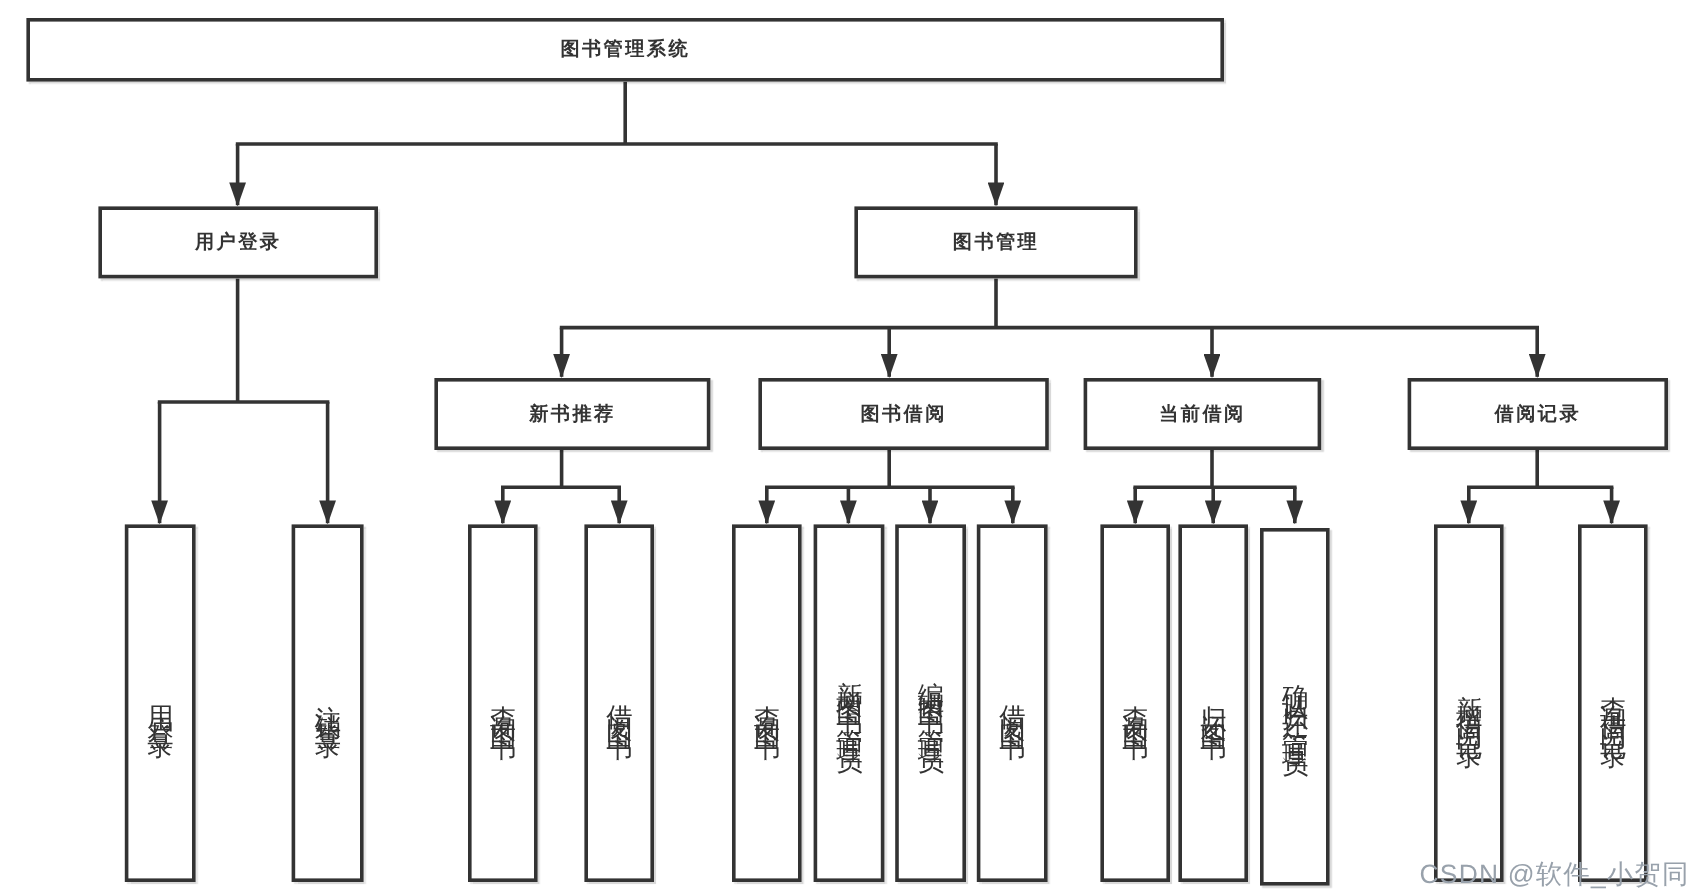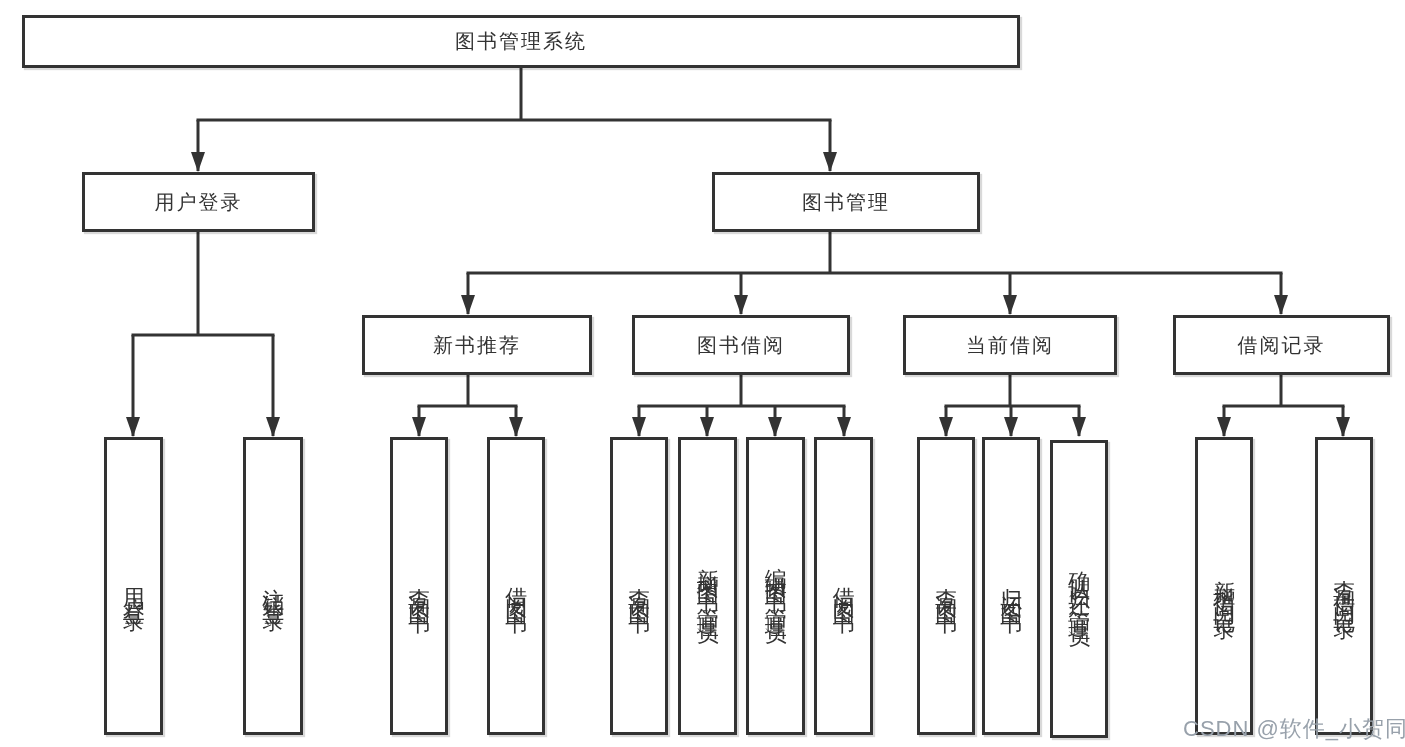--- a/index.html
+++ b/index.html
@@ -7,21 +7,21 @@
     position:relative; width:1405px; height:747px; background:#ffffff;
     font-family:"Liberation Sans", sans-serif; overflow:hidden;
   }
   svg.connector-layer { position:absolute; left:0; top:0; z-index:1; }
   .node {
     position:absolute; box-sizing:border-box; z-index:2;
     border:3px solid #333333; background:#ffffff; color:#333333;
     display:flex; align-items:center; justify-content:center;
     box-shadow:2px 2px 1px rgba(0,0,0,0.15);
   }
-  .hnode { font-size:20px; letter-spacing:2px; }
+  .hnode { font-size:16px; letter-spacing:2px;font-weight:bold; }
   .vnode span {
     writing-mode:vertical-rl; text-orientation:upright;
     font-size:22px; letter-spacing:8px; line-height:1.3;
   }
   .watermark {
     position:absolute; left:1183px; top:714px; z-index:5;
     font-size:22px; color:#98a1ab; letter-spacing:1px; white-space:nowrap;
   }
 </style>
 </head>
@@ -79,31 +79,31 @@
     </g>
   </svg>
 
   <div class="node hnode" style="left:22px;top:15px;width:998px;height:53px">
     <span>图书管理系统</span>
   </div>
 
   <div class="node hnode" style="left:82px;top:172px;width:233px;height:60px">
     <span>用户登录</span>
   </div>
-  <div class="node hnode" style="left:712px;top:172px;width:268px;height:60px">
+  <div class="node hnode" style="left:712px;top:172px;width:236px;height:60px">
     <span>图书管理</span>
   </div>
 
   <div class="node hnode" style="left:362px;top:315px;width:230px;height:60px">
     <span>新书推荐</span>
   </div>
-  <div class="node hnode" style="left:632px;top:315px;width:218px;height:60px">
+  <div class="node hnode" style="left:632px;top:315px;width:242px;height:60px">
     <span>图书借阅</span>
   </div>
-  <div class="node hnode" style="left:903px;top:315px;width:214px;height:60px">
+  <div class="node hnode" style="left:903px;top:315px;width:198px;height:60px">
     <span>当前借阅</span>
   </div>
   <div class="node hnode" style="left:1173px;top:315px;width:217px;height:60px">
     <span>借阅记录</span>
   </div>
 
   <div class="node vnode" style="left:104px;top:437px;width:59px;height:298px">
     <span>用户登录</span>
   </div>
   <div class="node vnode" style="left:243px;top:437px;width:60px;height:298px">

